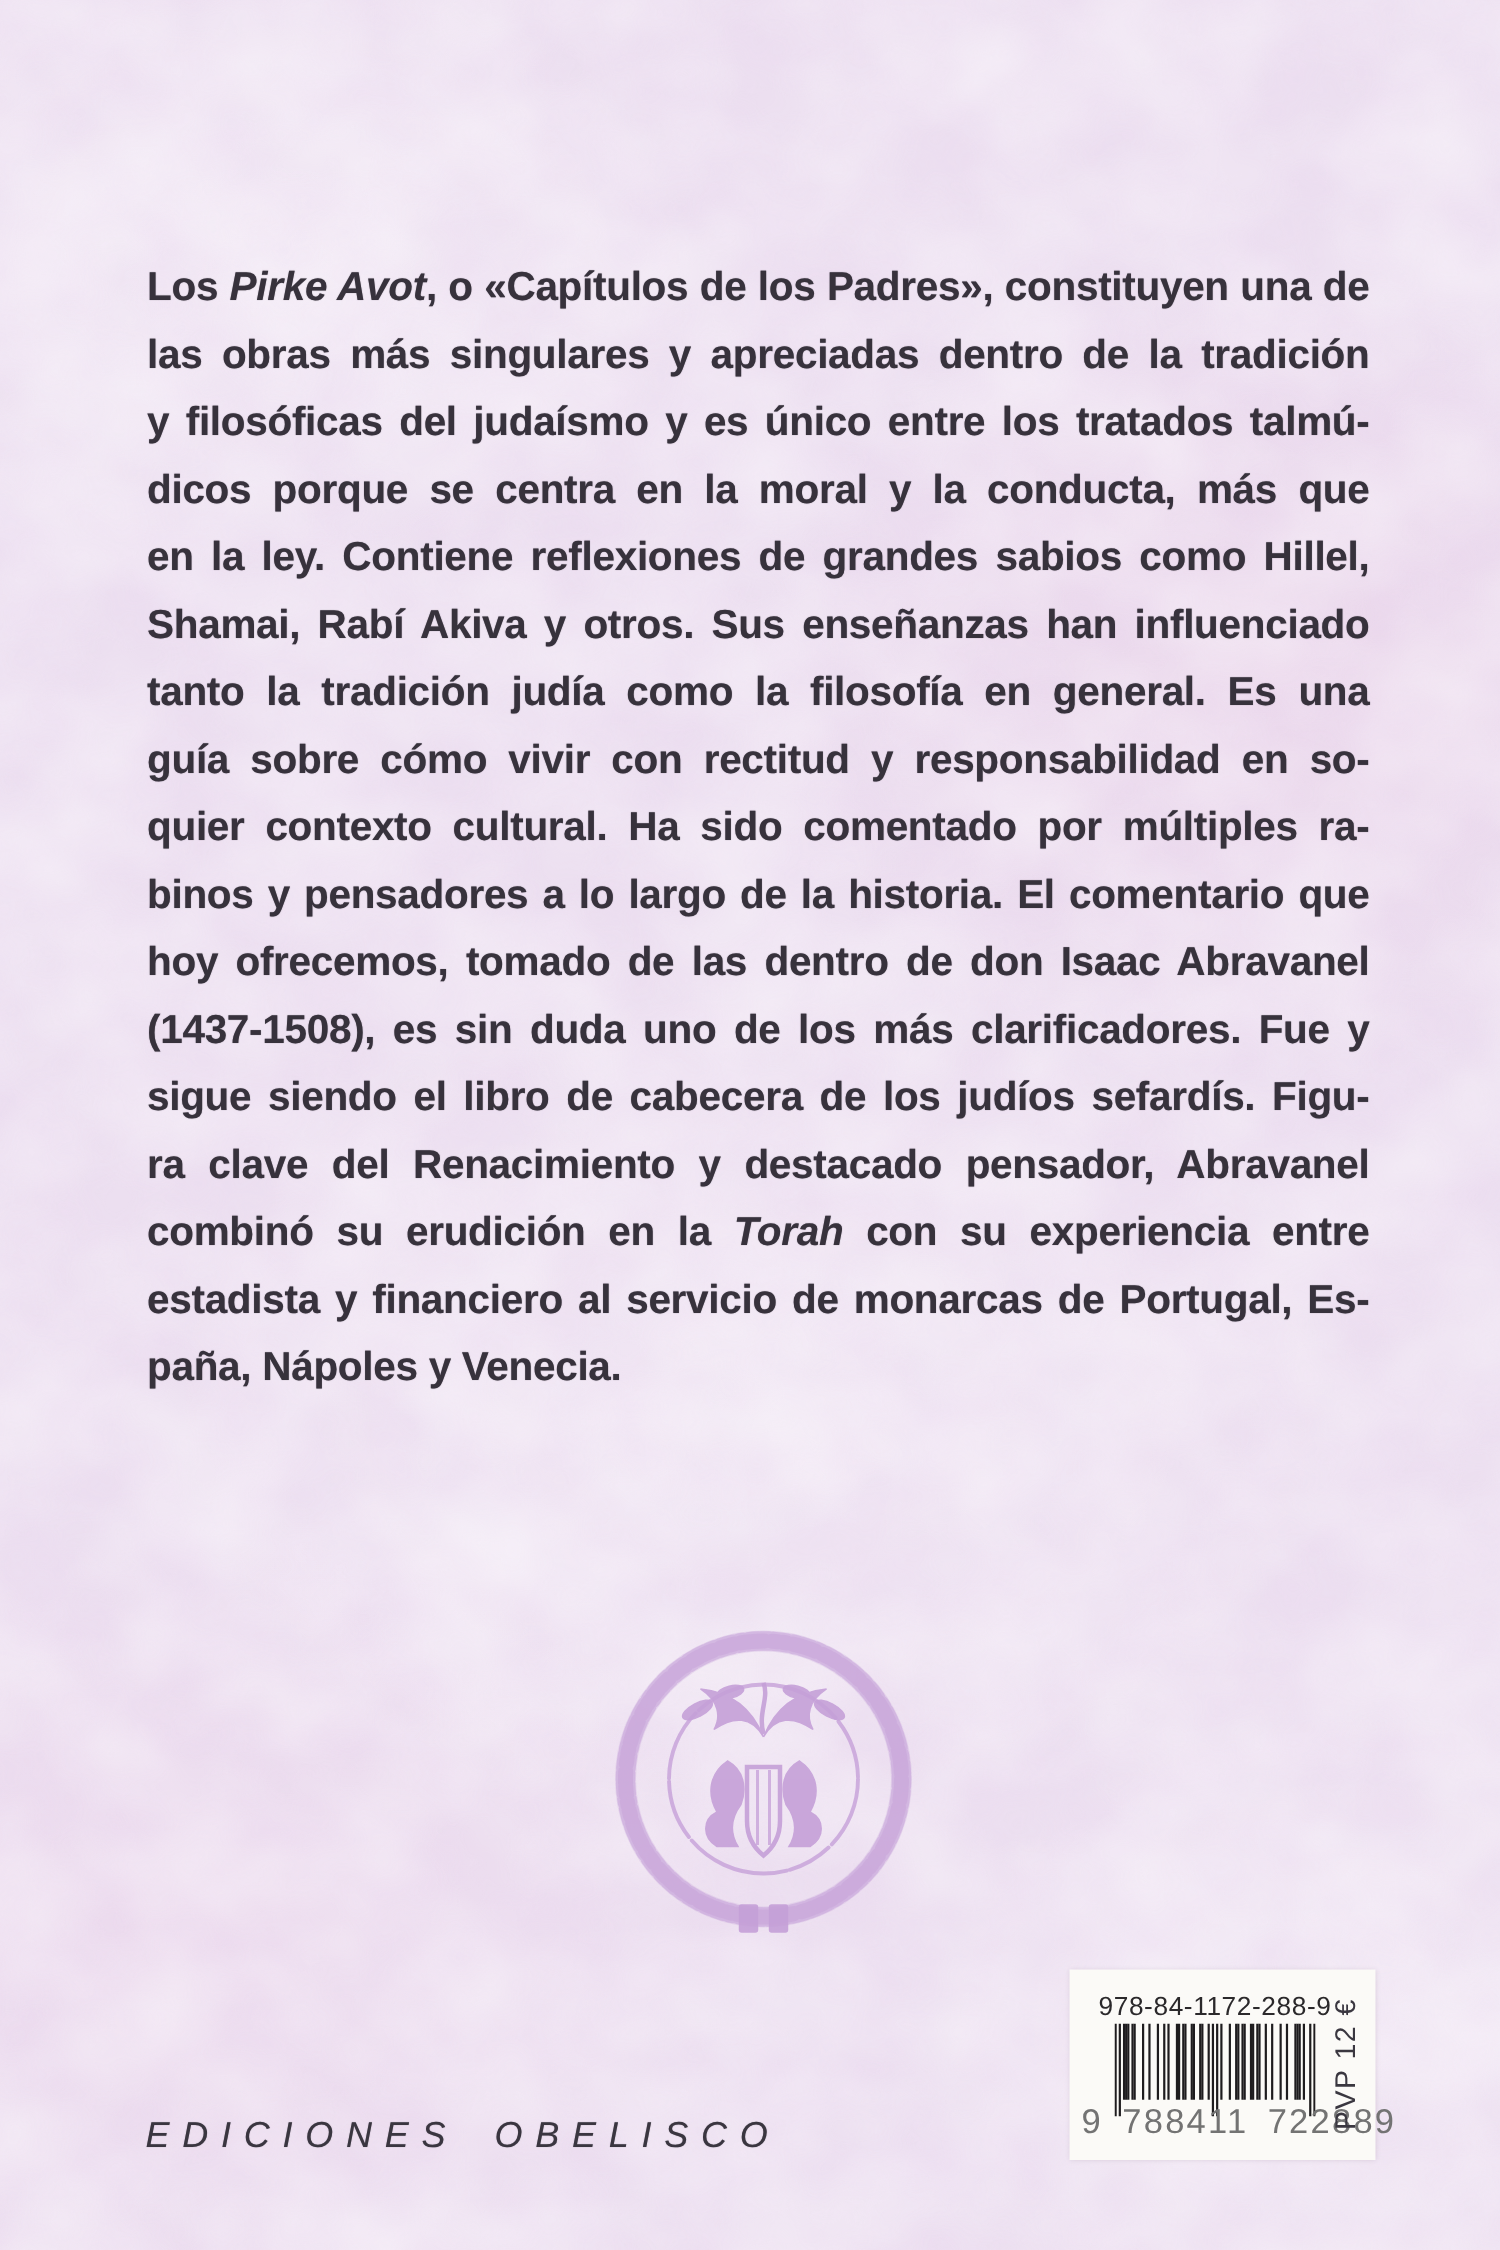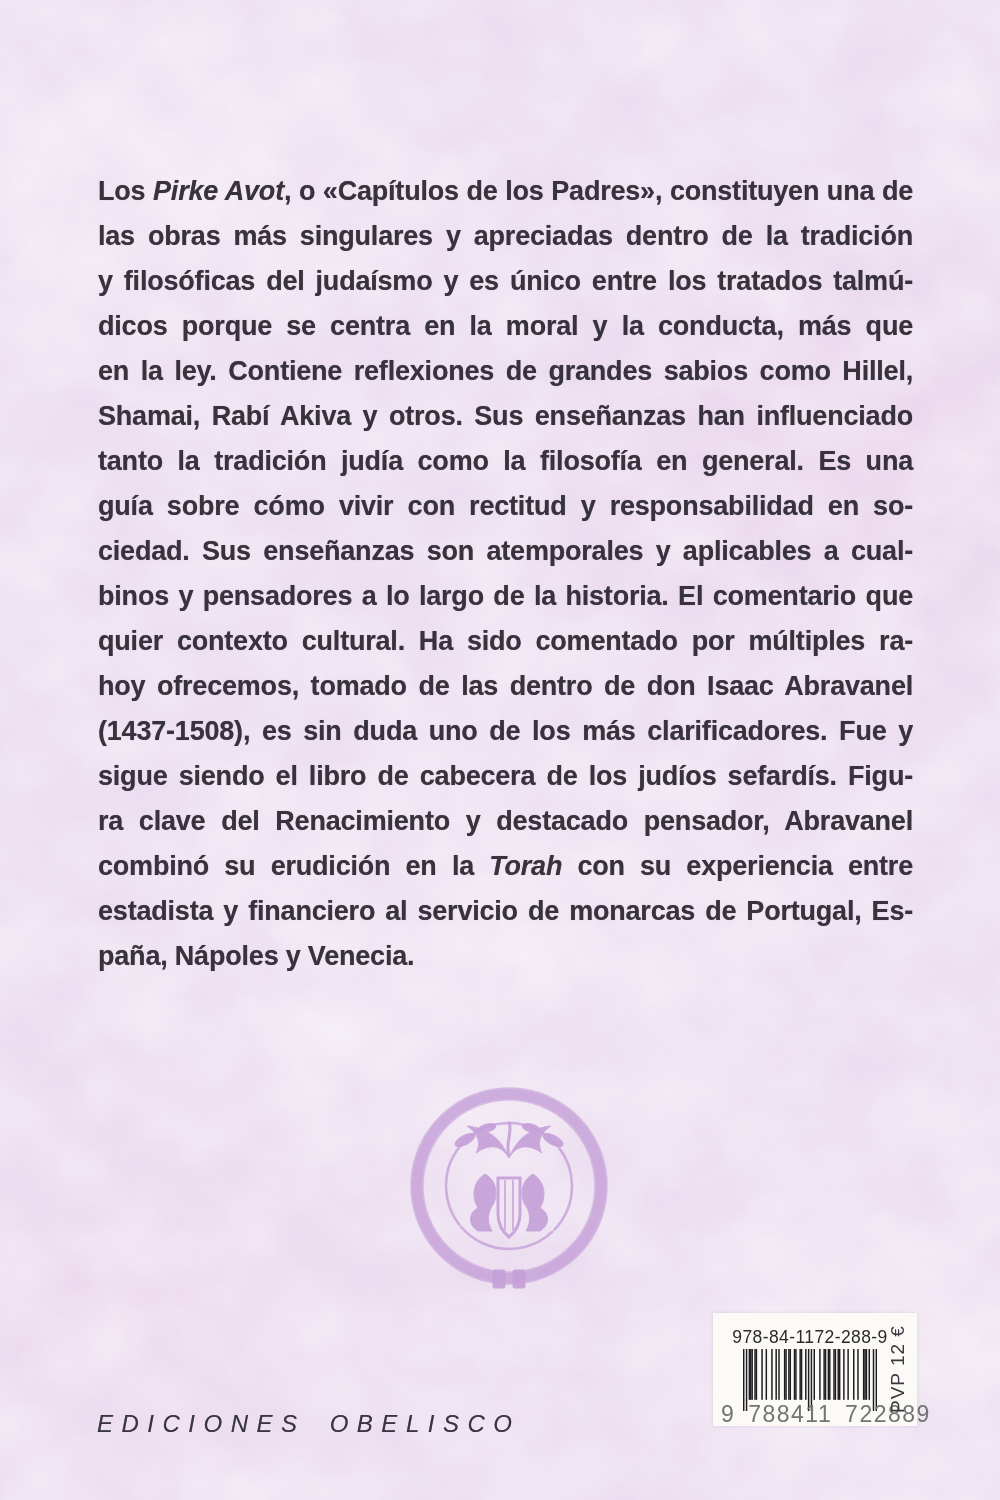--- a/index.html
+++ b/index.html
@@ -38,21 +38,21 @@
   .line{
     height:45px;line-height:45px;white-space:normal;
     text-align:justify;text-align-last:justify;text-justify:inter-word;font-weight:bold;
   }
   .line.last{text-align-last:left;}
   .it{font-style:italic;}
 
   .emblem{position:absolute;left:399px;top:1074px;width:220px;height:224px;}
 
   .barcode-box{
-    position:absolute;left:713px;top:1313px;width:204px;height:113px;
+    position:absolute;left:713px;top:1313px;width:204px;height:127px;
     background:var(--barcode_bg);
     box-shadow:0 0 3px rgba(80,60,90,.15);
   }
   .isbn{
     position:absolute;left:18px;top:14px;width:158px;text-align:center;
     font-size:17.5px;letter-spacing:.4px;color:#2b292b;white-space:nowrap;
   }
   .bars{position:absolute;left:30px;top:36px;width:134px;height:62px;fill:var(--bar_color);}
   .digits{
     position:absolute;left:8px;top:88px;width:178px;text-align:center;
@@ -92,23 +92,22 @@
 
   <main class="blurb">
       <div class="line"><span>Los </span><span class="it">Pirke Avot</span><span>, o «Capítulos de los Padres», constituyen una de</span></div>
       <div class="line"><span>las obras más singulares y apreciadas dentro de la tradición</span></div>
       <div class="line"><span>y filosóficas del judaísmo y es único entre los tratados talmú-</span></div>
       <div class="line"><span>dicos porque se centra en la moral y la conducta, más que</span></div>
       <div class="line"><span>en la ley. Contiene reflexiones de grandes sabios como Hillel,</span></div>
       <div class="line"><span>Shamai, Rabí Akiva y otros. Sus enseñanzas han influenciado</span></div>
       <div class="line"><span>tanto la tradición judía como la filosofía en general. Es una</span></div>
       <div class="line"><span>guía sobre cómo vivir con rectitud y responsabilidad en so-</span></div>
-      <div class="line"><span>ciedad. Sus enseñanzas son atemporales y aplicables a cual-</span></div>
+      <div class="line"><span>quier contexto cultural. Ha sido comentado por múltiples ra-</span></div>
       <div class="line"><span>binos y pensadores a lo largo de la historia. El comentario que</span></div>
-      <div class="line"><span>quier contexto cultural. Ha sido comentado por múltiples ra-</span></div>
       <div class="line"><span>hoy ofrecemos, tomado de las dentro de don Isaac Abravanel</span></div>
       <div class="line"><span>(1437-1508), es sin duda uno de los más clarificadores. Fue y</span></div>
       <div class="line"><span>sigue siendo el libro de cabecera de los judíos sefardís. Figu-</span></div>
       <div class="line"><span>ra clave del Renacimiento y destacado pensador, Abravanel</span></div>
       <div class="line"><span>combinó su erudición en la </span><span class="it">Torah</span><span> con su experiencia entre</span></div>
       <div class="line"><span>estadista y financiero al servicio de monarcas de Portugal, Es-</span></div>
       <div class="line last"><span>paña, Nápoles y Venecia.</span></div>
     </main>
 
   <svg class="emblem" viewBox="-110 -112 220 224" xmlns="http://www.w3.org/2000/svg">

